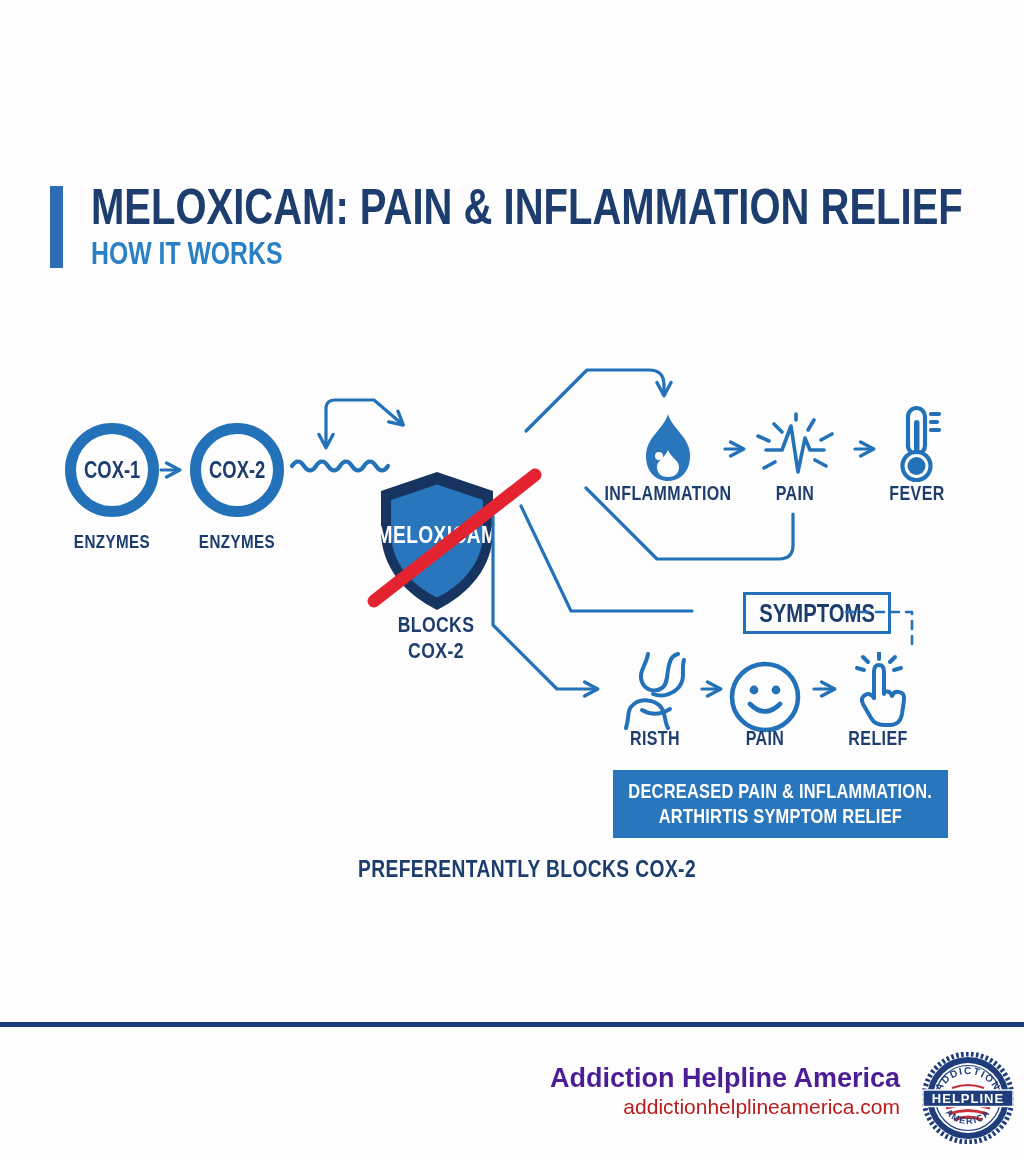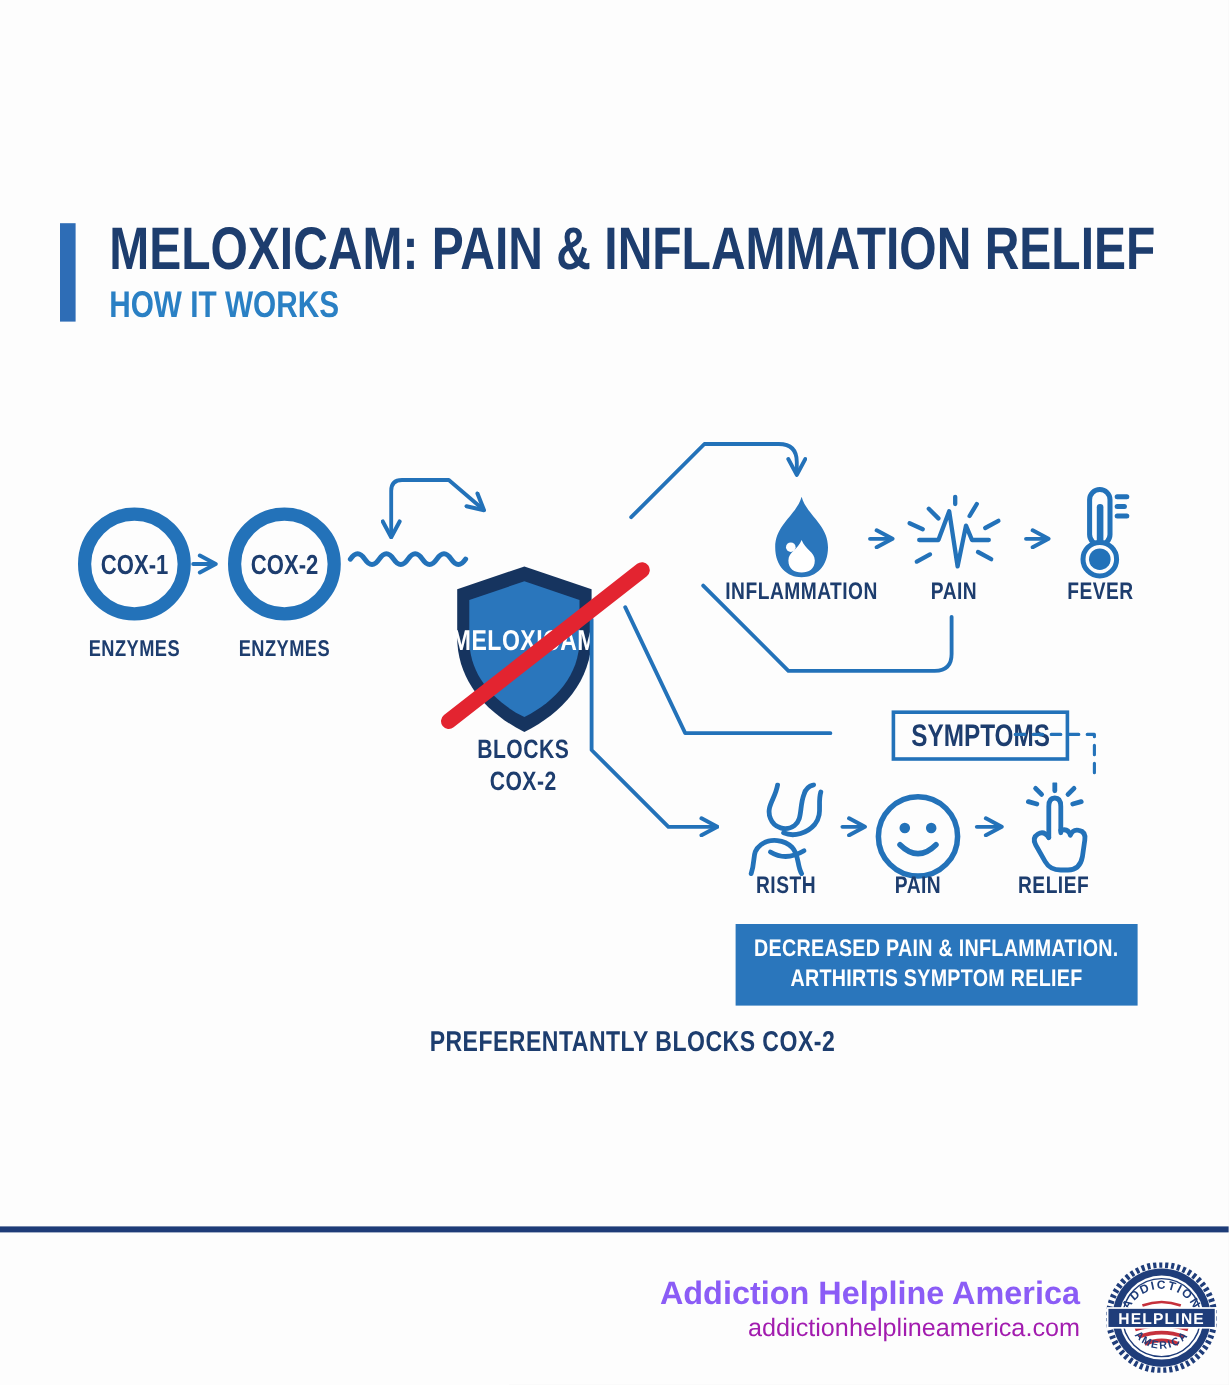--- a/index.html
+++ b/index.html
@@ -20,22 +20,22 @@
   #prostaglandins span{color:#fff;font-weight:bold;font-size:25px;transform:scaleX(0.72);white-space:nowrap;letter-spacing:0;}
   
   #symptoms-box{left:695px;top:592px;width:148px;height:42px;border:3px solid #2372b9;background:#fdfdfd;display:flex;align-items:center;justify-content:center;box-sizing:border-box;margin-left:48px;}
   #symptoms-box span{font-weight:bold;font-size:26px;color:#1d3d6e;transform:scaleX(0.78);white-space:nowrap;}
   
   #result-box{left:613px;top:770px;width:335px;height:68px;background:#2a76bc;display:flex;flex-direction:column;align-items:center;justify-content:center;gap:2px;}
   #result-box .rline{color:#fff;font-weight:bold;font-size:20px;transform:scaleX(0.82);white-space:nowrap;letter-spacing:.3px;}
   
   #divider{left:0;top:1022px;width:1024px;height:5px;background:#1e3c78;}
   #footer-text{right:124px;top:1062px;text-align:right;}
-  #footer-brand{font-size:27px;font-weight:bold;color:#8b5cf6;line-height:1.2;}
-  #footer-site{font-size:21px;color:#a21caf;line-height:1.2;}
+  #footer-brand{font-size:27px;font-weight:bold;color:#4c1d95;line-height:1.2;}
+  #footer-site{font-size:21px;color:#b91c1c;line-height:1.2;}
   svg{display:block;}
   #overlay{left:0;top:0;pointer-events:none;}
 </style>
 </head>
 <body>
 
 <div id="canvas">
 
   <div class="abs" id="accent-bar"></div>
   <div class="abs" id="page-title">MELOXICAM: PAIN &amp; INFLAMMATION RELIEF</div>

